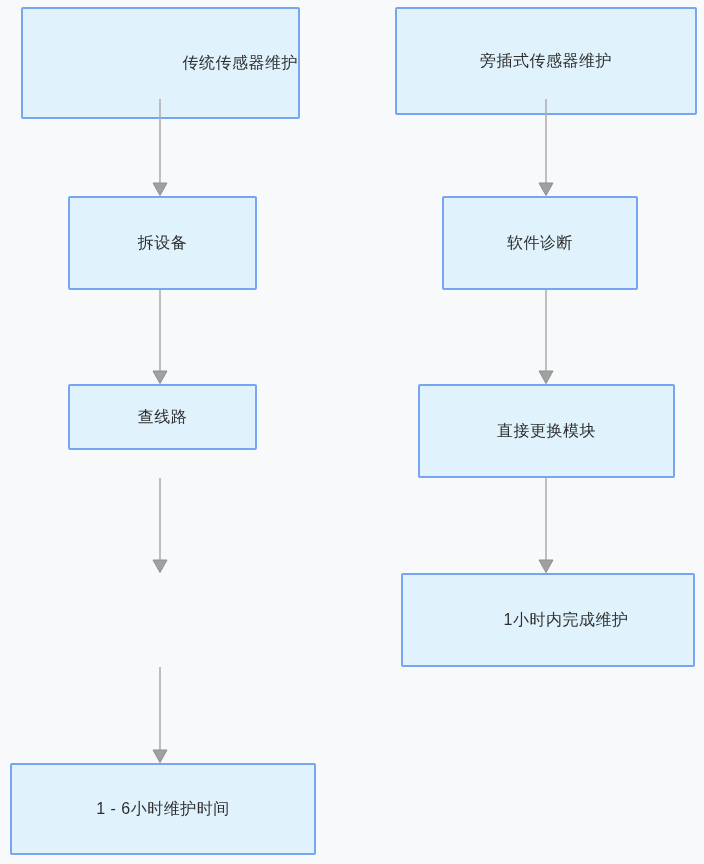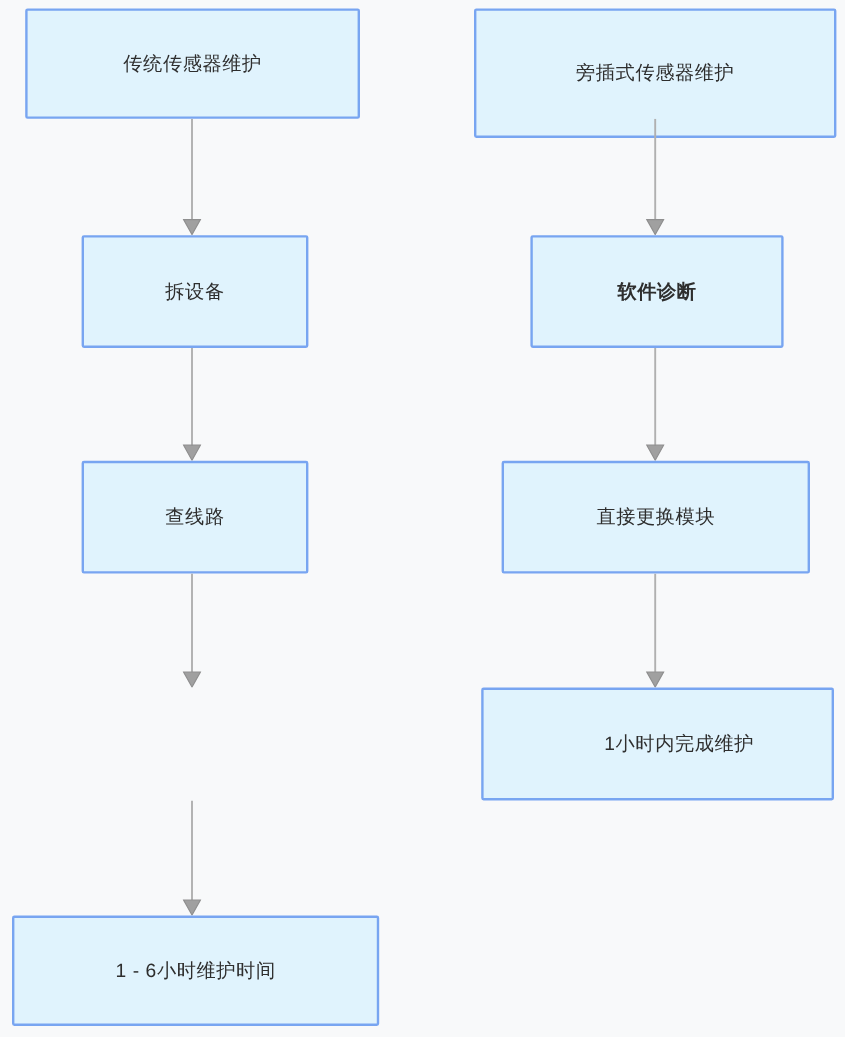--- a/index.html
+++ b/index.html
@@ -41,39 +41,39 @@
   .arrow {
     position: absolute;
     display: block;
   }
 </style>
 </head>
 <body>
 
 <div class="canvas">
 
-  <div class="node" style="left:21px; top:7px; width:279px; height:92px;">
+  <div class="node" style="left:21px; top:7px; width:279px; height:112px;justify-content:flex-end;">
     <span>传统传感器维护</span>
   </div>
 
   <svg class="arrow" style="left:152px; top:99px;" width="16" height="97" viewBox="0 0 16 97">
     <line x1="8" y1="0" x2="8" y2="85" stroke="#b0b0b0" stroke-width="1.6"></line>
     <polygon points="1,84 15,84 8,96.5" fill="#a0a0a0" stroke="#8f8f8f" stroke-width="1"></polygon>
   </svg>
 
   <div class="node" style="left:68px; top:196px; width:189px; height:94px;">
     <span>拆设备</span>
   </div>
 
   <svg class="arrow" style="left:152px; top:290px;" width="16" height="94" viewBox="0 0 16 94">
     <line x1="8" y1="0" x2="8" y2="82" stroke="#b0b0b0" stroke-width="1.6"></line>
     <polygon points="1,81 15,81 8,93.5" fill="#a0a0a0" stroke="#8f8f8f" stroke-width="1"></polygon>
   </svg>
 
-  <div class="node" style="left:68px; top:384px; width:189px; height:94px;">
+  <div class="node" style="left:68px; top:384px; width:189px; height:66px;">
     <span>查线路</span>
   </div>
 
   <svg class="arrow" style="left:152px; top:478px;" width="16" height="95" viewBox="0 0 16 95">
     <line x1="8" y1="0" x2="8" y2="83" stroke="#b0b0b0" stroke-width="1.6"></line>
     <polygon points="1,82 15,82 8,94.5" fill="#a0a0a0" stroke="#8f8f8f" stroke-width="1"></polygon>
   </svg>
 
 
   <svg class="arrow" style="left:152px; top:667px;" width="16" height="96" viewBox="0 0 16 96">
@@ -87,21 +87,21 @@
 
   <div class="node" style="left:395px; top:7px; width:302px; height:108px;">
     <span>旁插式传感器维护</span>
   </div>
 
   <svg class="arrow" style="left:538px; top:99px;" width="16" height="97" viewBox="0 0 16 97">
     <line x1="8" y1="0" x2="8" y2="85" stroke="#b0b0b0" stroke-width="1.6"></line>
     <polygon points="1,84 15,84 8,96.5" fill="#a0a0a0" stroke="#8f8f8f" stroke-width="1"></polygon>
   </svg>
 
-  <div class="node" style="left:442px; top:196px; width:211px; height:94px;font-weight:bold;">
+  <div class="node" style="left:442px; top:196px; width:196px; height:94px;">
     <span>软件诊断</span>
   </div>
 
   <svg class="arrow" style="left:538px; top:290px;" width="16" height="94" viewBox="0 0 16 94">
     <line x1="8" y1="0" x2="8" y2="82" stroke="#b0b0b0" stroke-width="1.6"></line>
     <polygon points="1,81 15,81 8,93.5" fill="#a0a0a0" stroke="#8f8f8f" stroke-width="1"></polygon>
   </svg>
 
   <div class="node" style="left:418px; top:384px; width:257px; height:94px;">
     <span>直接更换模块</span>

